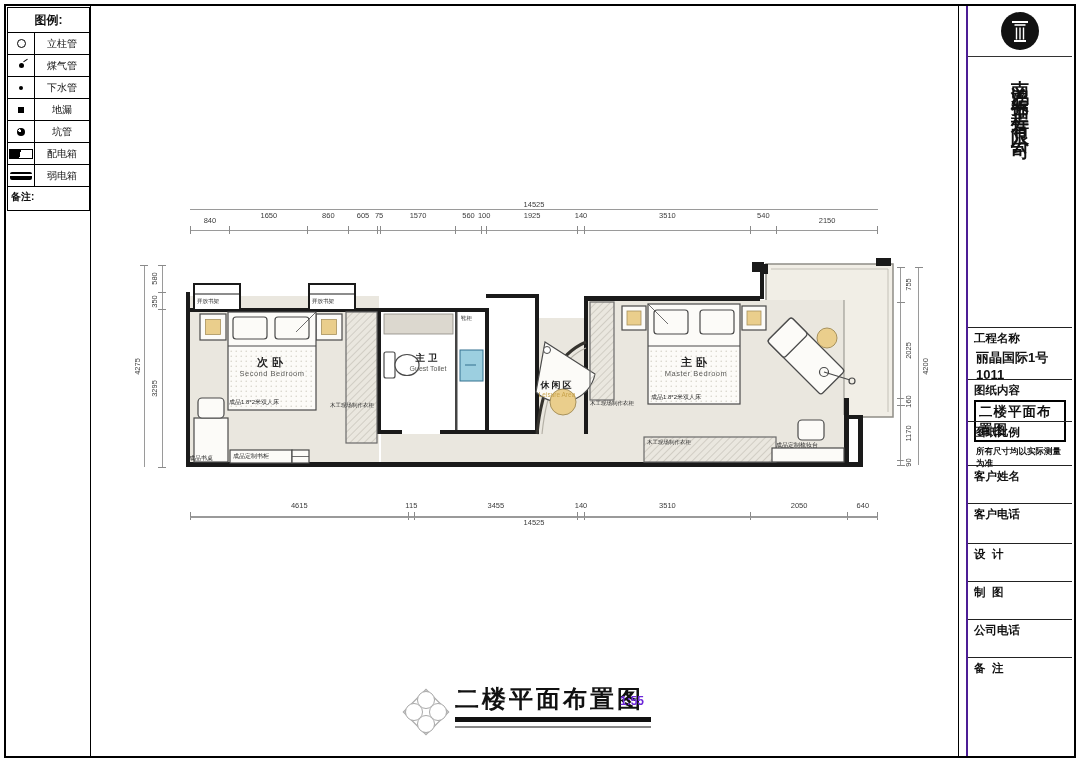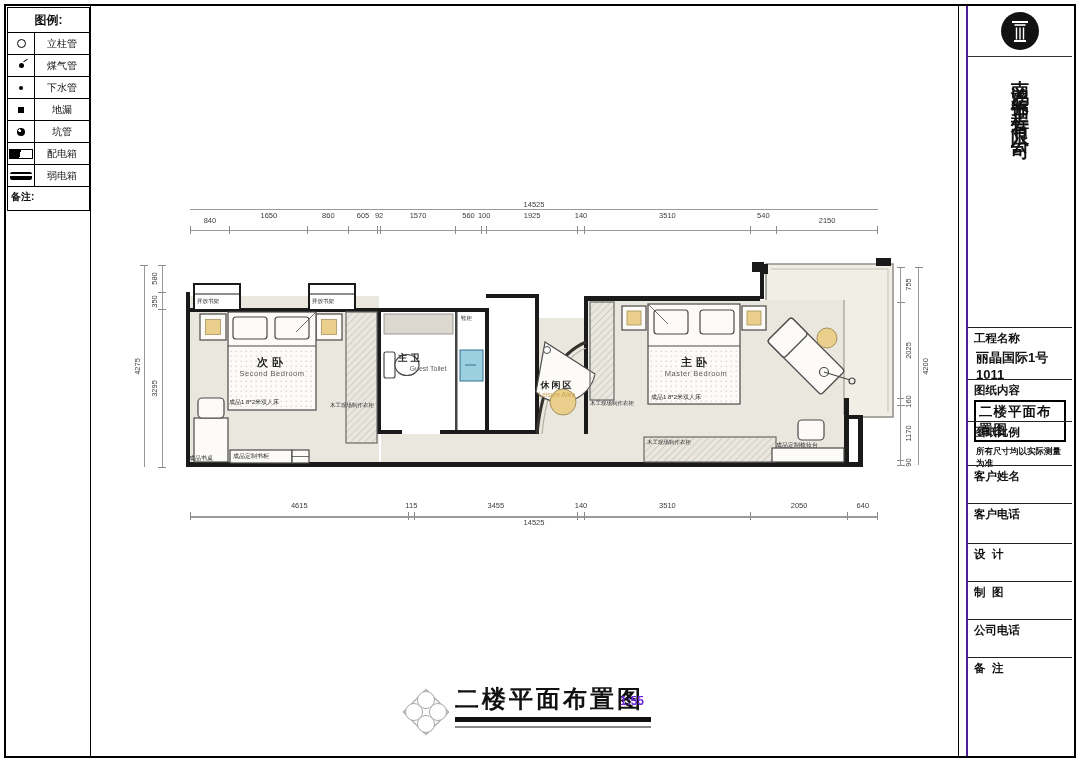--- a/index.html
+++ b/index.html
@@ -49,21 +49,21 @@
   .dimv-total span{transform:rotate(-90deg);}
 
   
   .plabel{position:absolute;z-index:5;white-space:nowrap;color:#222;}
   .room-cn{font-size:11px;font-weight:700;letter-spacing:4px;text-align:center;}
   .room-en{font-size:7.5px;color:#5a5a56;text-align:center;letter-spacing:0.5px;}
   .tiny{font-size:6px;color:#2b2b2b;letter-spacing:0;}
   .tiny5{font-size:5.5px;color:#2b2b2b;}
   .leisure-cn{font-size:9px;font-weight:700;letter-spacing:2px;text-align:center;}
   .leisure-en{font-size:6.5px;color:#c9a44d;text-align:center;}
-  .wc-cn{font-size:9.5px;font-weight:700;letter-spacing:3px;}
+  .wc-cn{font-size:9.5px;font-weight:700;letter-spacing:3px;text-align:center;}
   .wc-en{font-size:7px;color:#5a5a56;text-align:center;}
 
   
   .title-block{position:absolute;left:966px;top:6px;bottom:6px;width:104px;border-left:2px solid #4c1d95;display:flex;flex-direction:column;background:#fff;}
   .tb-logo{height:50px;border-bottom:1px solid #333;display:flex;align-items:center;justify-content:center;}
   .tb-company-wrap{height:262px;display:flex;align-items:flex-start;justify-content:center;padding-top:8px;}
   .tb-company{writing-mode:vertical-rl;text-orientation:upright;font-size:18px;font-weight:600;letter-spacing:7px;color:#111;}
   .tb-row{border-top:1px solid #222;padding:3px 6px;box-sizing:border-box;}
   .tb-label{font-size:11.5px;font-weight:700;white-space:pre;}
   .tb-value{font-size:13px;font-weight:600;margin-top:3px;padding-left:2px;}
@@ -286,21 +286,21 @@
       <div class="seg" style="flex: 1650 0 0px;">
         <span>1650</span>
       </div>
       <div class="seg" style="flex: 860 0 0px;">
         <span>860</span>
       </div>
       <div class="seg" style="flex: 605 0 0px;">
         <span>605</span>
       </div>
       <div class="seg" style="flex: 75 0 0px;">
-        <span>92</span>
+        <span>75</span>
       </div>
       <div class="seg" style="flex: 1570 0 0px;">
         <span>1570</span>
       </div>
       <div class="seg" style="flex: 560 0 0px;">
         <span>560</span>
       </div>
       <div class="seg" style="flex: 100 0 0px;">
         <span>100</span>
       </div>

